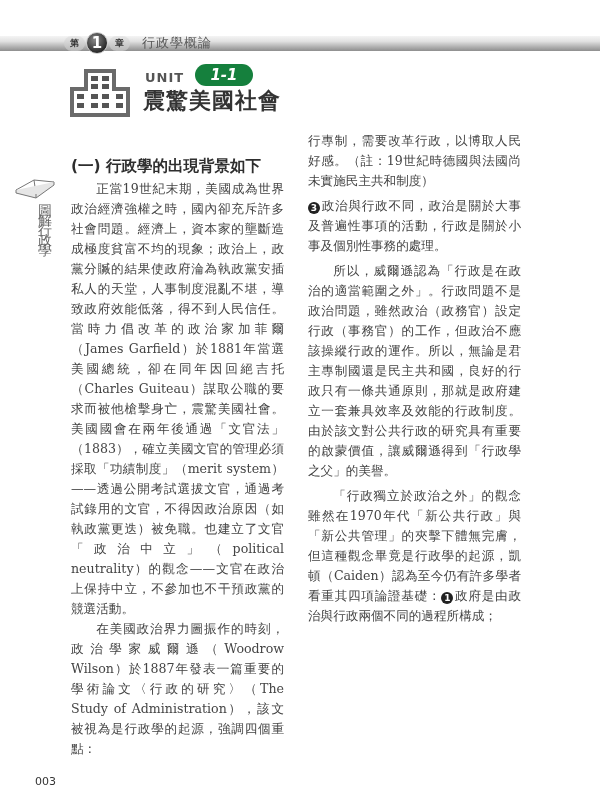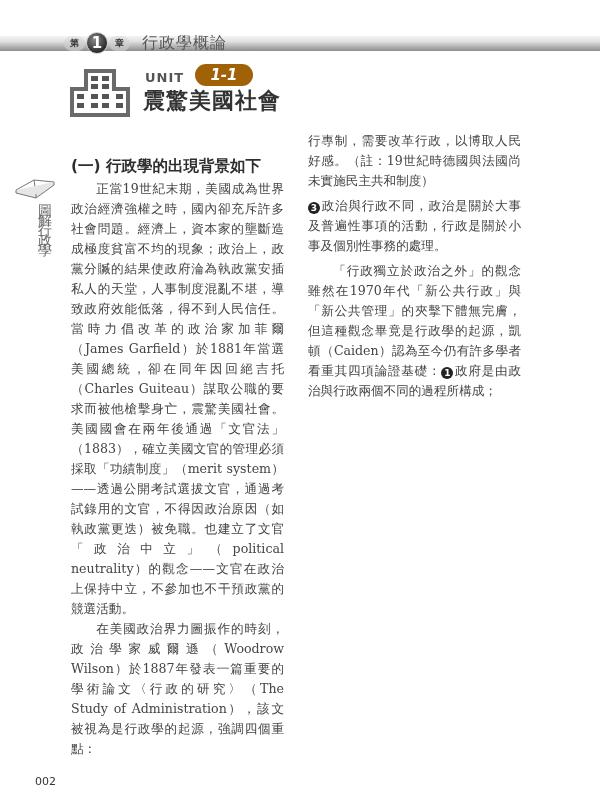--- a/index.html
+++ b/index.html
@@ -20,32 +20,32 @@
       background: linear-gradient(to bottom, #e8e8e8, #b8b8b8);
       border-radius: 8px; padding: 1px 6px; font-size: 9px; color: #333; font-weight: bold;
     }
     .chap-num {
       width: 22px; height: 22px; border-radius: 50%;
       background: radial-gradient(circle at 40% 35%, #8a8a8a, #2a2a2a 70%);
       color: #fff; font-weight: bold; font-size: 15px;
       display: flex; align-items: center; justify-content: center;
       margin: 0 1px; border: 1px solid #cfcfcf;
     }
-    .chap-title { margin-left: 12px; font-size: 16px; color: #555; letter-spacing: 1px; }
+    .chap-title { margin-left: 12px; font-size: 13px; color: #555; letter-spacing: 1px; }
 
     
     .building-icon { position: absolute; left: 70px; top: 67px; width: 60px; height: 50px; }
     .unit-word {
       position: absolute; left: 145px; top: 70px;
       font-family: "DejaVu Sans", "Liberation Sans", sans-serif;
       font-weight: bold; font-size: 13px; color: #555; letter-spacing: 1px; text-align: right;
     }
     .unit-badge {
       position: absolute; left: 195px; top: 64px; width: 58px; height: 22px;
-      border-radius: 11px; background: #a16207; color: #fff;
+      border-radius: 11px; background: #15803d; color: #fff;
       font-family: "DejaVu Sans", "Liberation Sans", sans-serif;
       font-weight: bold; font-style: italic; font-size: 15px;
       display: flex; align-items: center; justify-content: center;
     }
     .unit-title {
       position: absolute; left: 143px; top: 86px;
       font-family: "DejaVu Sans", "Liberation Sans", sans-serif;
       font-weight: bold; font-size: 22px; color: #333; letter-spacing: 1px;
     }
 
@@ -129,16 +129,17 @@
 <div class="column col-left">
   <h2 class="section-heading h1">(一) 行政學的出現背景如下</h2>
   <p class="para indent">正當19世紀末期，美國成為世界政治經濟強權之時，國內卻充斥許多社會問題。經濟上，資本家的壟斷造成極度貧富不均的現象；政治上，政黨分贓的結果使政府淪為執政黨安插私人的天堂，人事制度混亂不堪，導致政府效能低落，得不到人民信任。當時力倡改革的政治家加菲爾（James Garfield）於1881年當選美國總統，卻在同年因回絕吉托（Charles Guiteau）謀取公職的要求而被他槍擊身亡，震驚美國社會。美國國會在兩年後通過「文官法」（1883），確立美國文官的管理必須採取「功績制度」（merit system）——透過公開考試選拔文官，通過考試錄用的文官，不得因政治原因（如執政黨更迭）被免職。也建立了文官「政治中立」（political neutrality）的觀念——文官在政治上保持中立，不參加也不干預政黨的競選活動。</p>
   <p class="para indent">在美國政治界力圖振作的時刻，政治學家威爾遜（Woodrow Wilson）於1887年發表一篇重要的學術論文〈行政的研究〉（The Study of Administration），該文被視為是行政學的起源，強調四個重點：</p>
 
 </div>
 
 <div class="column col-right">
   <p class="para">行專制，需要改革行政，以博取人民好感。（註：19世紀時德國與法國尚未實施民主共和制度）</p>
   <p class="para gap"><span class="num">3</span><span>政治與行政不同，政治是關於大事及普遍性事項的活動，行政是關於小事及個別性事務的處理。</span></p>
+  <p class="para indent gap">所以，威爾遜認為「行政是在政治的適當範圍之外」。行政問題不是政治問題，雖然政治（政務官）設定行政（事務官）的工作，但政治不應該操縱行政的運作。所以，無論是君主專制國還是民主共和國，良好的行政只有一條共通原則，那就是政府建立一套兼具效率及效能的行政制度。由於該文對公共行政的研究具有重要的啟蒙價值，讓威爾遜得到「行政學之父」的美譽。</p>
   <p class="para indent gap"><span>「行政獨立於政治之外」的觀念雖然在1970年代「新公共行政」與「新公共管理」的夾擊下體無完膚，但這種觀念畢竟是行政學的起源，凱頓（Caiden）認為至今仍有許多學者看重其四項論證基礎：</span><span class="num">1</span><span>政府是由政治與行政兩個不同的過程所構成；</span></p>
 </div>
 
-<div class="page-number">002</div>
+<div class="page-number">003</div>
 
 </body></html>

